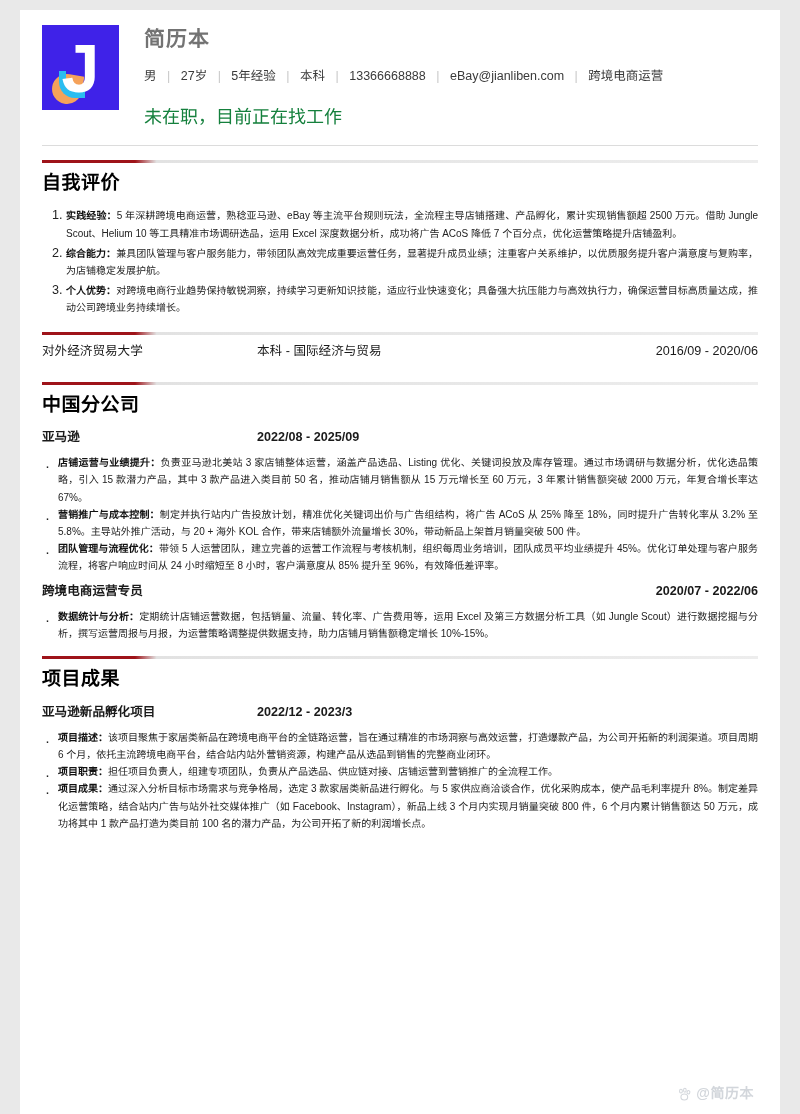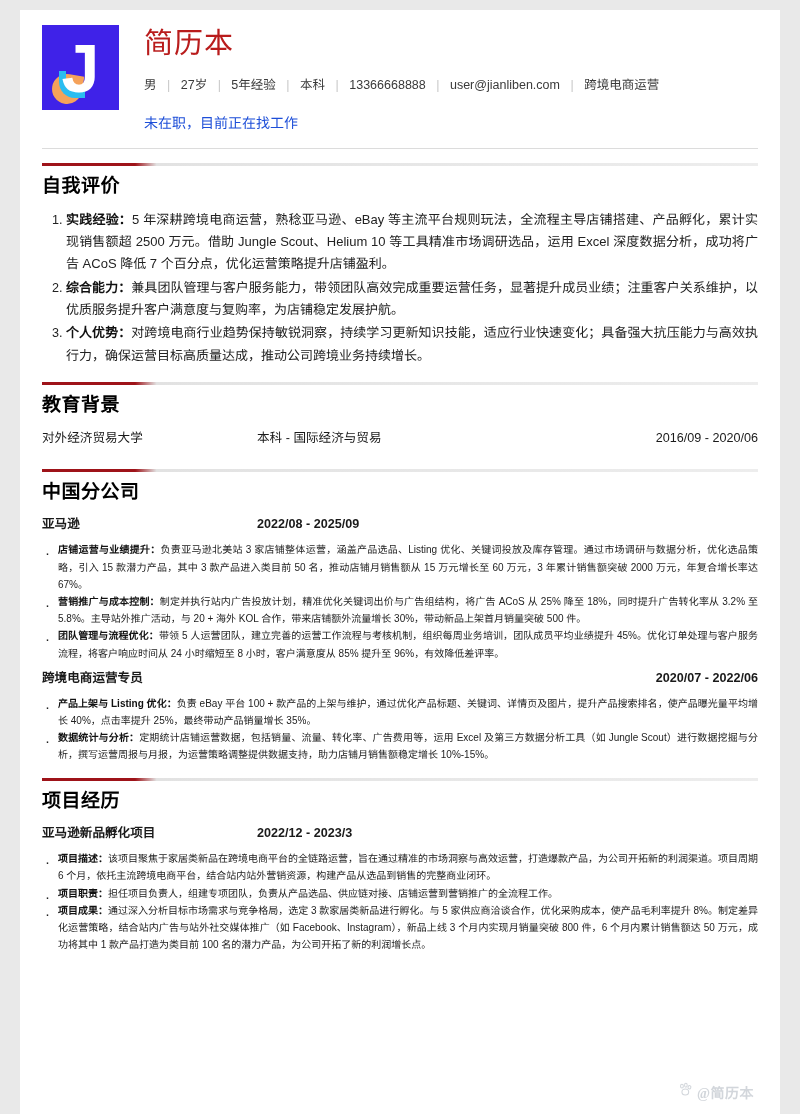--- a/index.html
+++ b/index.html
@@ -76,41 +76,41 @@
     line-height: 1;
     letter-spacing: 0;
   }
   .header-main {
     margin-left: 25px;
     padding-top: 2px;
     flex: 1 1 auto;
     min-width: 0;
   }
   .resume-title {
-    color: #b91c1c;
-    font-size: 29px;
-    font-weight: normal;
+    color: #737373;
+    font-size: 21px;
+    font-weight: bold;
     letter-spacing: 1px;
     line-height: 1.15;
     margin: 0 0 16px 0;
   }
   .meta-line {
     font-size: 12.5px;
     color: #3a3a3a;
     line-height: 1.5;
     margin-bottom: 18px;
     white-space: nowrap;
   }
   .meta-sep {
     color: #c8c8c8;
     margin: 0 7px;
   }
   .status-line {
-    font-size: 14px;
-    color: #1d4ed8;
+    font-size: 18px;
+    color: #15803d;
     line-height: 1.5;
   }
 
   
   .section {
     padding-top: 14px;
   }
   .section-rule {
     height: 3px;
     width: 100%;
@@ -126,21 +126,21 @@
     margin: 0 0 8px 0;
   }
 
   
   ol.eval-list {
     margin: 0;
     padding: 0 0 0 24px;
     list-style-position: outside;
   }
   ol.eval-list > li {
-    font-size: 13px;
+    font-size: 10px;
     color: #222;
     line-height: 1.72;
     margin-bottom: 1px;
     text-align: justify;
   }
   ol.eval-list > li::marker {
     color: #222;
     font-size: 12.6px;
   }
   .lbl {
@@ -196,28 +196,27 @@
     font-size: 15px;
     line-height: 1.72;
   }
 
   
   .watermark {
     position: absolute;
     right: 26px;
     bottom: 12px;
     display: flex;
-    align-items: flex-start;
+    align-items: flex-end;
     gap: 4px;
     color: #d2d6db;
     font-size: 14px;
     font-weight: bold;
     letter-spacing: 0.5px;
     user-select: none;
-    font-family: Liberation Serif, serif;
   }
   .watermark .paw {
     width: 15px;
     height: 15px;
     position: relative;
     display: inline-block;
   }
   .watermark .paw svg { display: block; }
 </style>
 </head>
@@ -237,41 +236,40 @@
         <span>男</span>
         <span class="meta-sep">|</span>
         <span>27岁</span>
         <span class="meta-sep">|</span>
         <span>5年经验</span>
         <span class="meta-sep">|</span>
         <span>本科</span>
         <span class="meta-sep">|</span>
         <span>13366668888</span>
         <span class="meta-sep">|</span>
-        <span>user@jianliben.com</span>
+        <span>eBay@jianliben.com</span>
         <span class="meta-sep">|</span>
         <span>跨境电商运营</span>
       </div>
       <div class="status-line">未在职，目前正在找工作</div>
     </div>
   </div>
 
   <div class="section">
     <div class="section-rule"></div>
     <h2 class="section-title">自我评价</h2>
     <ol class="eval-list">
       <li><span class="lbl">实践经验：</span><span>5 年深耕跨境电商运营，熟稔亚马逊、eBay 等主流平台规则玩法，全流程主导店铺搭建、产品孵化，累计实现销售额超 2500 万元。借助 Jungle Scout、Helium 10 等工具精准市场调研选品，运用 Excel 深度数据分析，成功将广告 ACoS 降低 7 个百分点，优化运营策略提升店铺盈利。</span></li>
       <li><span class="lbl">综合能力：</span><span>兼具团队管理与客户服务能力，带领团队高效完成重要运营任务，显著提升成员业绩；注重客户关系维护，以优质服务提升客户满意度与复购率，为店铺稳定发展护航。</span></li>
       <li><span class="lbl">个人优势：</span><span>对跨境电商行业趋势保持敏锐洞察，持续学习更新知识技能，适应行业快速变化；具备强大抗压能力与高效执行力，确保运营目标高质量达成，推动公司跨境业务持续增长。</span></li>
     </ol>
   </div>
 
   <div class="section">
     <div class="section-rule"></div>
-    <h2 class="section-title">教育背景</h2>
     <div class="entry-row normal-weight">
       <div class="entry-org">对外经济贸易大学</div>
       <div class="entry-role">本科 - 国际经济与贸易</div>
       <div class="entry-date">2016/09 - 2020/06</div>
     </div>
   </div>
 
   <div class="section">
     <div class="section-rule"></div>
     <h2 class="section-title">中国分公司</h2>
@@ -284,28 +282,27 @@
       <li><span class="lbl">店铺运营与业绩提升：</span><span>负责亚马逊北美站 3 家店铺整体运营，涵盖产品选品、Listing 优化、关键词投放及库存管理。通过市场调研与数据分析，优化选品策略，引入 15 款潜力产品，其中 3 款产品进入类目前 50 名，推动店铺月销售额从 15 万元增长至 60 万元，3 年累计销售额突破 2000 万元，年复合增长率达 67%。</span></li>
       <li><span class="lbl">营销推广与成本控制：</span><span>制定并执行站内广告投放计划，精准优化关键词出价与广告组结构，将广告 ACoS 从 25% 降至 18%，同时提升广告转化率从 3.2% 至 5.8%。主导站外推广活动，与 20 + 海外 KOL 合作，带来店铺额外流量增长 30%，带动新品上架首月销量突破 500 件。</span></li>
       <li><span class="lbl">团队管理与流程优化：</span><span>带领 5 人运营团队，建立完善的运营工作流程与考核机制，组织每周业务培训，团队成员平均业绩提升 45%。优化订单处理与客户服务流程，将客户响应时间从 24 小时缩短至 8 小时，客户满意度从 85% 提升至 96%，有效降低差评率。</span></li>
     </ul>
 
     <div class="entry-row">
       <div class="entry-role">跨境电商运营专员</div>
       <div class="entry-date">2020/07 - 2022/06</div>
     </div>
     <ul class="bullets">
-      <li><span class="lbl">产品上架与 Listing 优化：</span><span>负责 eBay 平台 100 + 款产品的上架与维护，通过优化产品标题、关键词、详情页及图片，提升产品搜索排名，使产品曝光量平均增长 40%，点击率提升 25%，最终带动产品销量增长 35%。</span></li>
       <li><span class="lbl">数据统计与分析：</span><span>定期统计店铺运营数据，包括销量、流量、转化率、广告费用等，运用 Excel 及第三方数据分析工具（如 Jungle Scout）进行数据挖掘与分析，撰写运营周报与月报，为运营策略调整提供数据支持，助力店铺月销售额稳定增长 10%-15%。</span></li>
     </ul>
   </div>
 
   <div class="section">
     <div class="section-rule"></div>
-    <h2 class="section-title">项目经历</h2>
+    <h2 class="section-title">项目成果</h2>
     <div class="entry-row">
       <div class="entry-org">亚马逊新品孵化项目</div>
       <div class="entry-date">2022/12 - 2023/3</div>
     </div>
     <ul class="bullets">
       <li><span class="lbl">项目描述：</span><span>该项目聚焦于家居类新品在跨境电商平台的全链路运营，旨在通过精准的市场洞察与高效运营，打造爆款产品，为公司开拓新的利润渠道。项目周期 6 个月，依托主流跨境电商平台，结合站内站外营销资源，构建产品从选品到销售的完整商业闭环。</span></li>
       <li><span class="lbl">项目职责：</span><span>担任项目负责人，组建专项团队，负责从产品选品、供应链对接、店铺运营到营销推广的全流程工作。</span></li>
       <li><span class="lbl">项目成果：</span><span>通过深入分析目标市场需求与竞争格局，选定 3 款家居类新品进行孵化。与 5 家供应商洽谈合作，优化采购成本，使产品毛利率提升 8%。制定差异化运营策略，结合站内广告与站外社交媒体推广（如 Facebook、Instagram），新品上线 3 个月内实现月销量突破 800 件，6 个月内累计销售额达 50 万元，成功将其中 1 款产品打造为类目前 100 名的潜力产品，为公司开拓了新的利润增长点。</span></li>
     </ul>
   </div>

